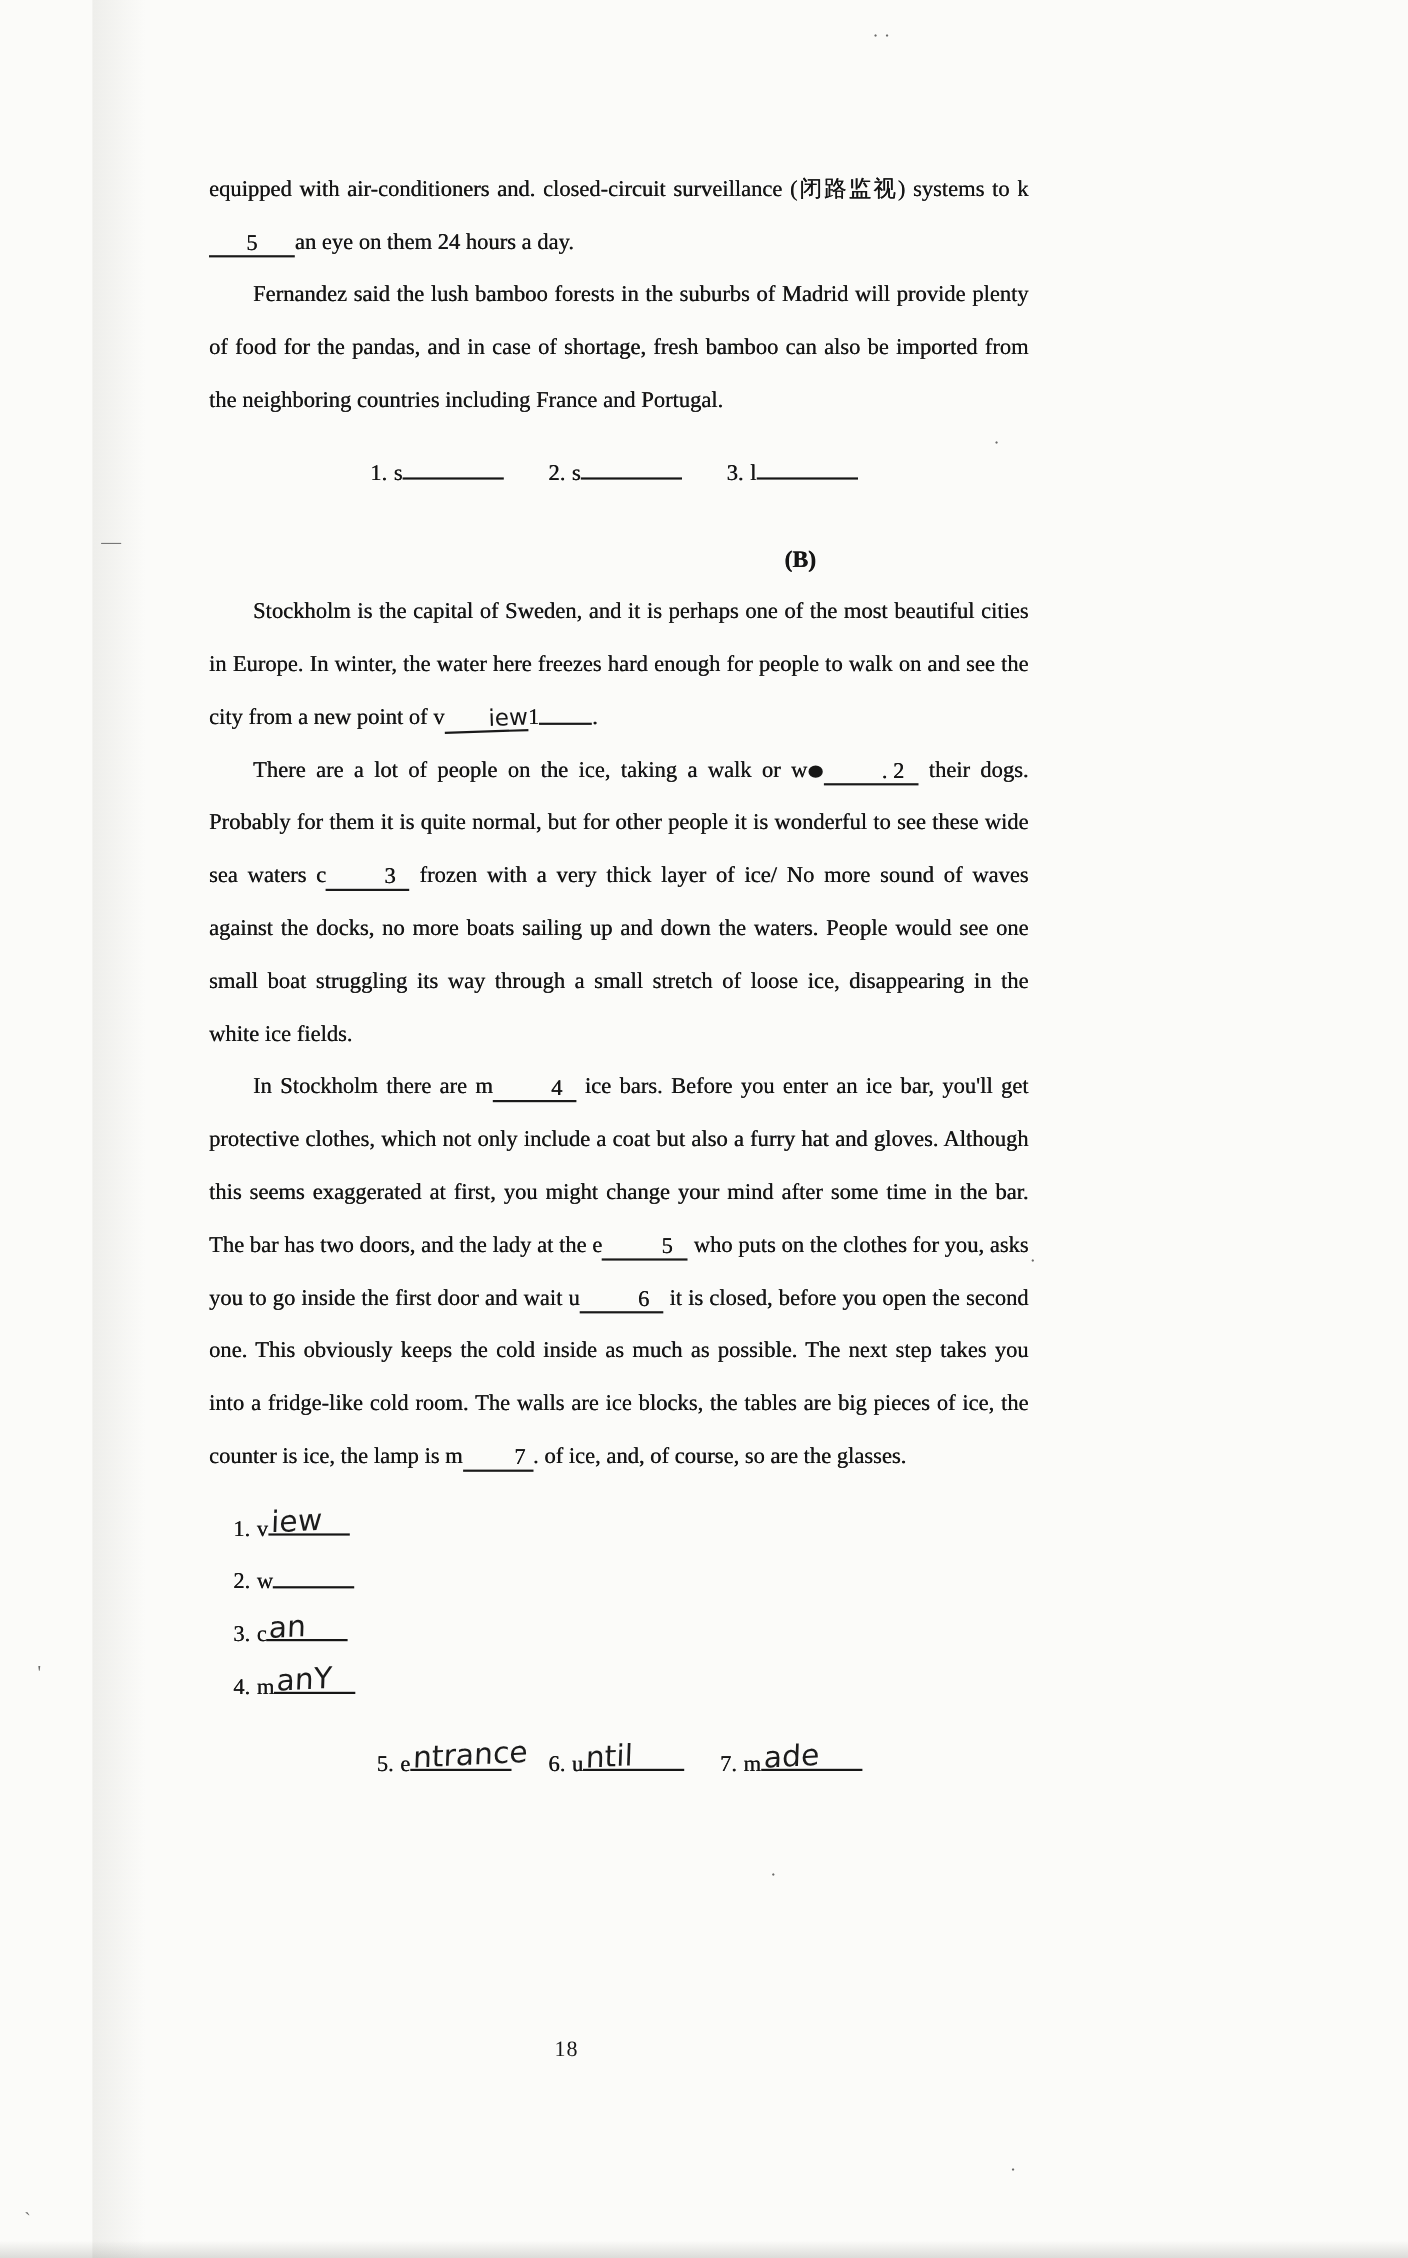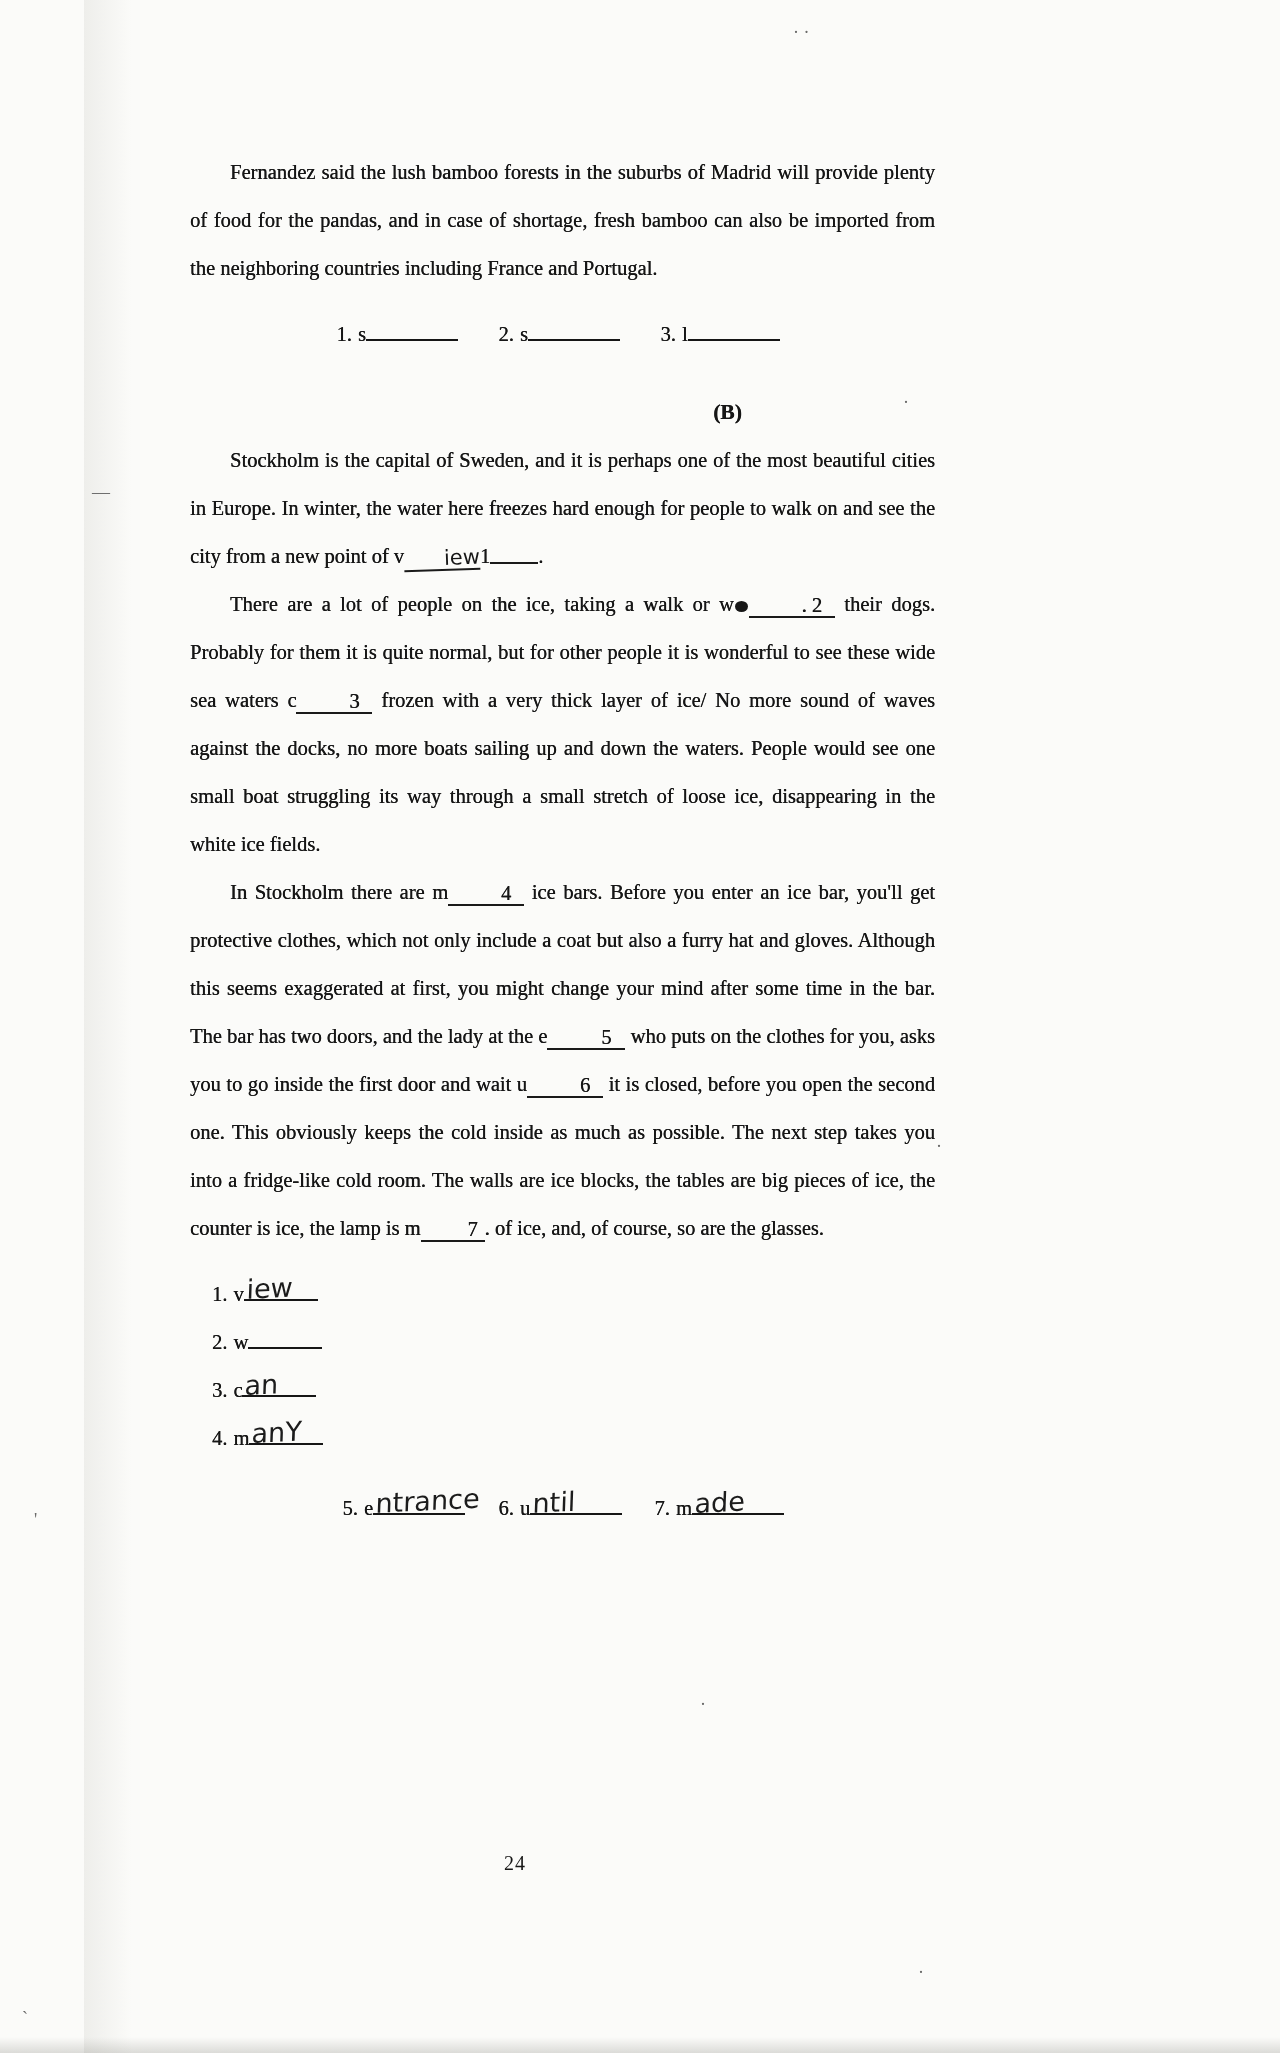--- a/index.html
+++ b/index.html
@@ -95,20 +95,21 @@
   }
 </style>
 </head>
 <body>
 
 <div id="page">
   <div class="scan-band"></div>
 
   <div class="content">
     <div id="sa-paras">
+        <p class="para"><span class="print-run">equipped with air-conditioners and. closed-circuit surveillance (闭路监视) systems to k</span><span class="blank" style="min-width: 78px;">5</span><span class="print-run">an eye on them 24 hours a day.</span></p>
         <p class="para indent"><span class="print-run">Fernandez said the lush bamboo forests in the suburbs of Madrid will provide plenty of food for the pandas, and in case of shortage, fresh bamboo can also be imported from the neighboring countries including France and Portugal.</span></p>
       </div>
     <div id="sa-answers" class="answers answers-a">
         <div class="answer-row arow-0">
           <span class="ans-item"><span class="ans-num">1.</span><span class="ans-letter">s</span><span class="ans-line"></span></span>
           <span class="ans-item"><span class="ans-num">2.</span><span class="ans-letter">s</span><span class="ans-line"></span></span>
           <span class="ans-item"><span class="ans-num">3.</span><span class="ans-letter">l</span><span class="ans-line"></span></span>
         </div>
       </div>
 
@@ -126,21 +127,21 @@
           <span class="ans-item"><span class="ans-num">4.</span><span class="ans-letter">m</span><span class="ans-line"><span class="hw">anY</span></span></span>
         </div>
         <div class="answer-row brow-1">
           <span class="ans-item"><span class="ans-num">5.</span><span class="ans-letter">e</span><span class="ans-line"><span class="hw">ntrance</span></span></span>
           <span class="ans-item"><span class="ans-num">6.</span><span class="ans-letter">u</span><span class="ans-line"><span class="hw">ntil</span></span></span>
           <span class="ans-item"><span class="ans-num">7.</span><span class="ans-letter">m</span><span class="ans-line"><span class="hw">ade</span></span></span>
         </div>
       </div>
   </div>
 
-  <div class="page-num">24</div>
+  <div class="page-num">18</div>
 
   <div id="marks">
       <span class="scan-mark" style="left: 92px; top: 482px;">—</span>
       <span class="scan-mark" style="left: 793px; top: 22px;">· ·</span>
       <span class="scan-mark" style="left: 903px; top: 392px;">·</span>
       <span class="scan-mark" style="left: 936px; top: 1136px;">·</span>
       <span class="scan-mark" style="left: 34px; top: 1510px;">'</span>
       <span class="scan-mark" style="left: 700px; top: 1694px;">·</span>
       <span class="scan-mark" style="left: 918px; top: 1962px;">·</span>
       <span class="scan-mark" style="left: 22px; top: 2008px;">`</span>

